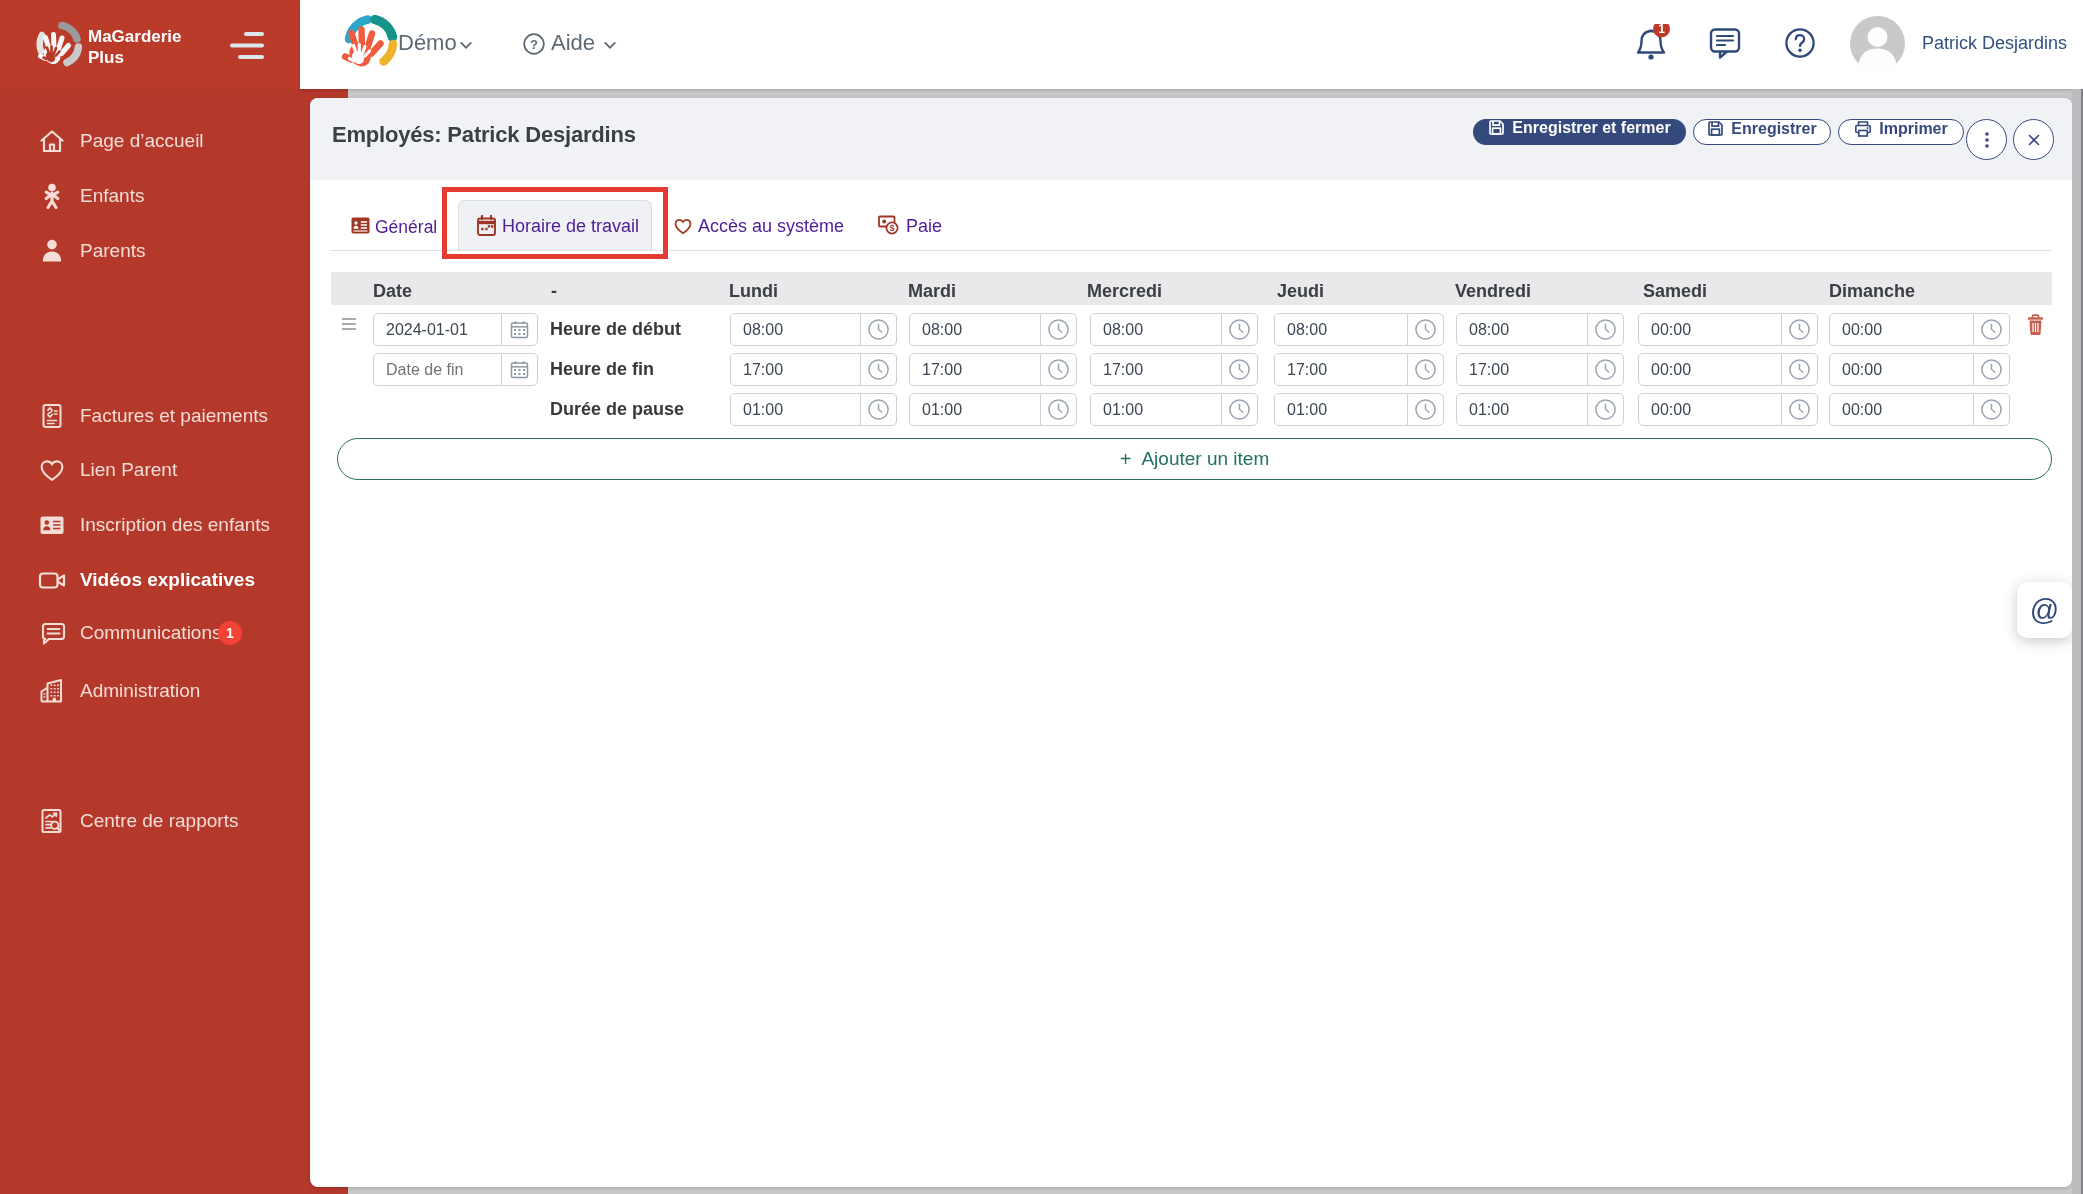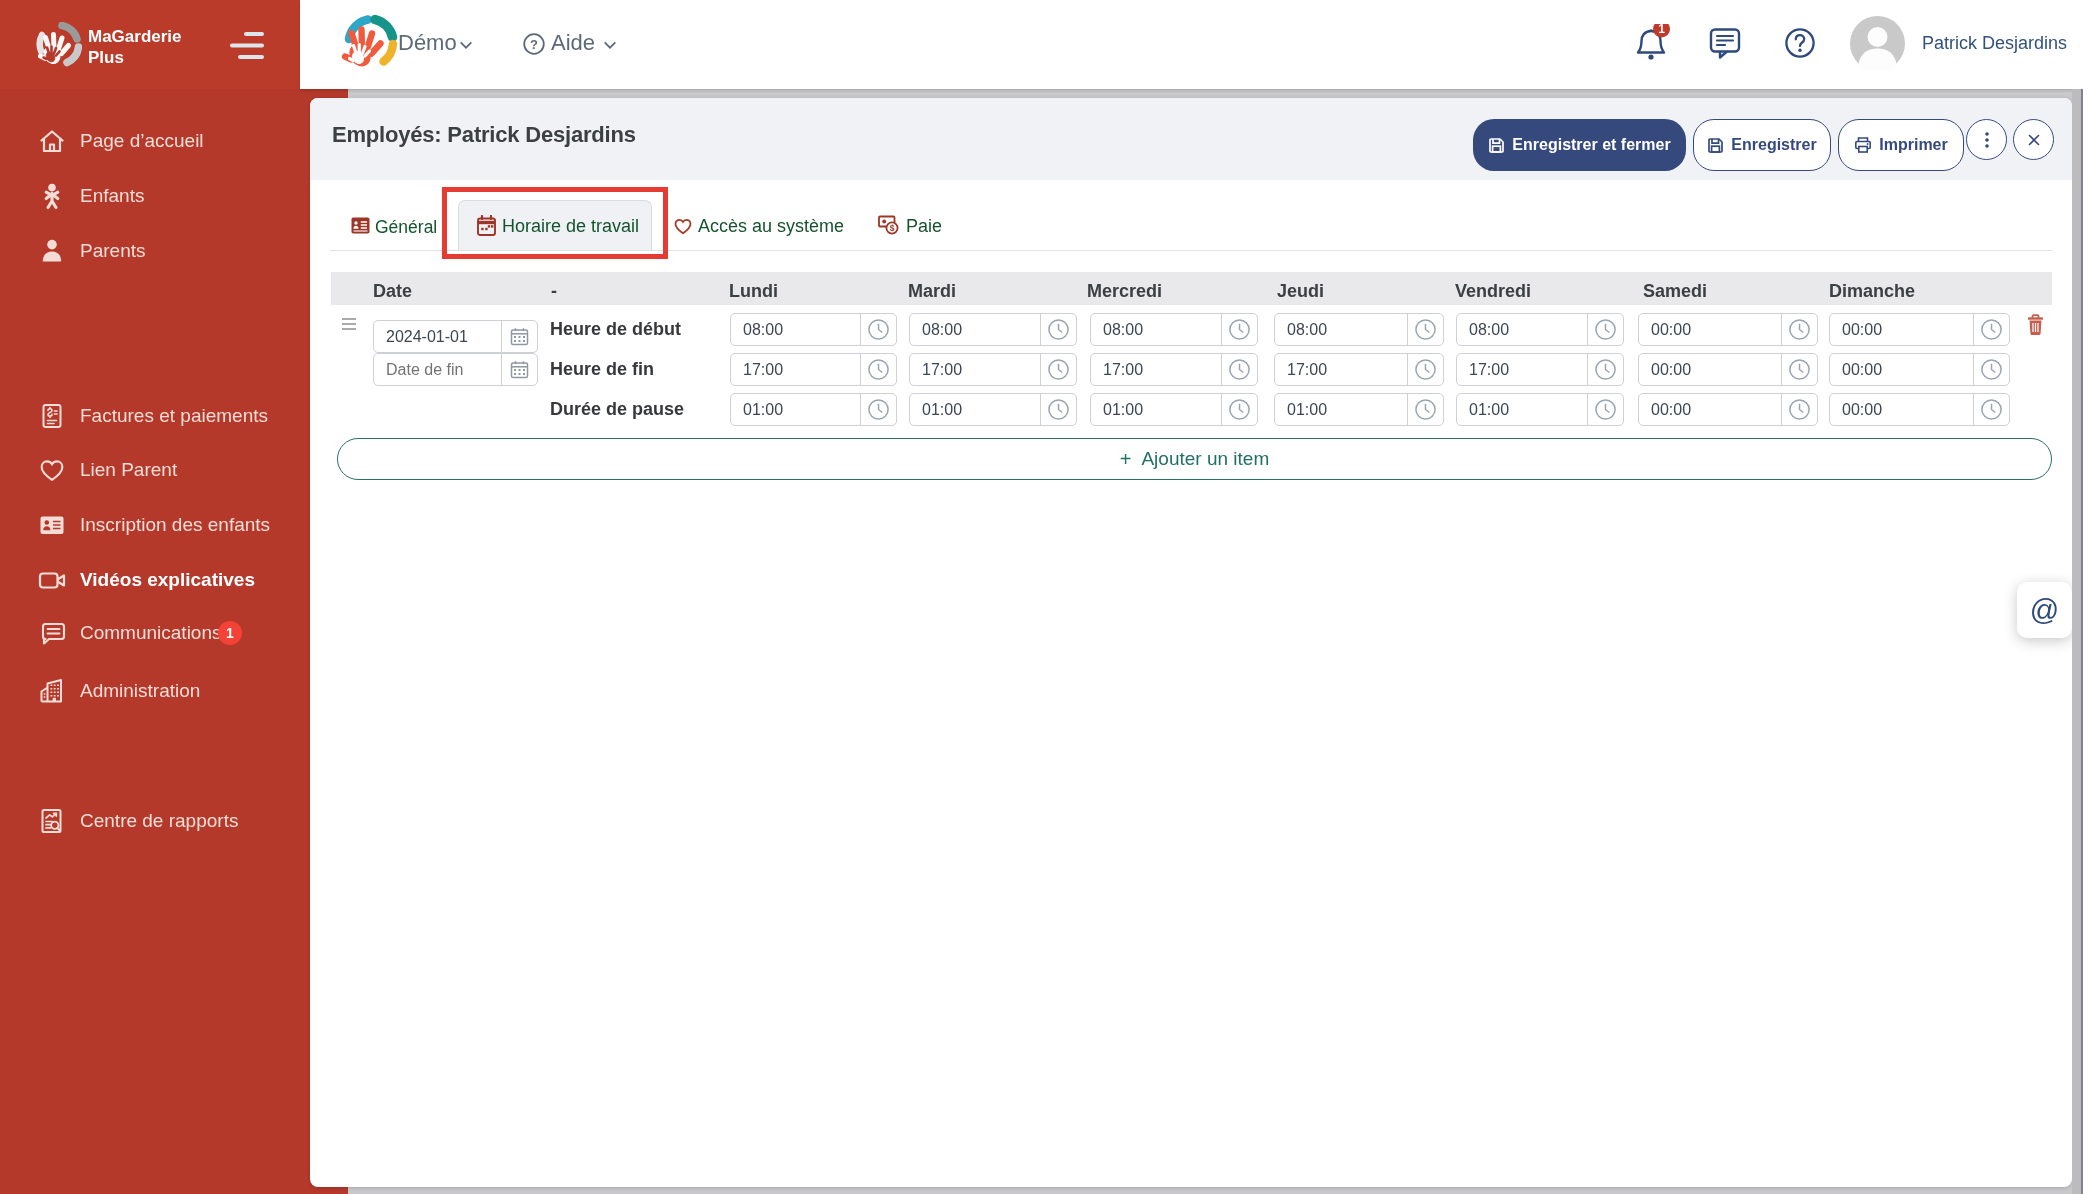--- a/index.html
+++ b/index.html
@@ -14,26 +14,26 @@
 .badge1{position:absolute;left:138px;top:50%;transform:translateY(-50%);width:24px;height:24px;border-radius:50%;background:#f44336;color:#fff;font-size:14px;font-weight:bold;text-align:center;line-height:24px}
 
 #topbar{position:absolute;left:300px;top:0;width:1783px;height:89px;background:#fff;box-shadow:0 1.5px 3px rgba(0,0,0,.16)}
 .tbtxt{position:absolute;color:#5d6a76;font-size:22px;white-space:nowrap}
 .chev{position:absolute;width:16px;height:16px}
 
 #card{position:absolute;left:310px;top:98px;width:1762px;height:1089px;background:#fff;border-radius:8px;box-shadow:0 1px 4px rgba(0,0,0,.18)}
 #cardhead{position:absolute;left:310px;top:98px;width:1762px;height:82px;background:#f1f2f5;border-radius:8px 8px 0 0}
 #title{position:absolute;left:332px;top:122px;font-size:22px;font-weight:bold;letter-spacing:-0.2px;color:#3b4045;white-space:nowrap}
 
-.pill{position:absolute;top:119px;height:52px;border-radius:21px;font-size:16px;font-weight:bold;display:flex;align-items:center;justify-content:center;gap:7px}
+.pill{position:absolute;top:119px;height:26px;border-radius:21px;font-size:16px;font-weight:bold;display:flex;align-items:flex-start;justify-content:center;gap:7px}
 .pill.filled{background:#35497c;color:#fff}
 .pill.outline{background:#fff;border:1.5px solid #35497c;color:#35497c}
 .circbtn{position:absolute;top:119px;width:41px;height:41px;border-radius:50%;background:#fff;border:1.5px solid #35497c;color:#35497c;display:flex;align-items:center;justify-content:center}
 
-.tabtxt{position:absolute;font-size:18px;color:#14532d;white-space:nowrap}
+.tabtxt{position:absolute;font-size:18px;color:#4c1d95;white-space:nowrap}
 #activetab{position:absolute;left:458px;top:200px;width:194px;height:51px;background:#eff1f5;border:1px solid #d9dce2;border-bottom:none;border-radius:7px 7px 0 0}
 #tabline{position:absolute;left:330px;top:250px;width:1722px;height:1px;background:#e2e2e5}
 #annot{position:absolute;left:442px;top:187px;width:226px;height:72px;border:5px solid #e63b33}
 
 #thead{position:absolute;left:331px;top:272px;width:1721px;height:33px;background:#e9e9eb}
 .th{position:absolute;top:281px;font-size:18px;font-weight:bold;color:#3c4043;white-space:nowrap}
 .rowlbl{position:absolute;font-size:18px;font-weight:bold;color:#36383b;white-space:nowrap}
 .tin{position:absolute;height:33px;background:#fff;border:1px solid #cdd1d5;border-radius:5px;display:flex;align-items:stretch}
 .tin .val{flex:1;font-size:16px;color:#3d4654;padding-left:12px;display:flex;align-items:center}
 .tin .ph{color:#737373}
@@ -286,21 +286,21 @@
 <div class="th" style="left:729px">Lundi</div>
 <div class="th" style="left:908px">Mardi</div>
 <div class="th" style="left:1087px">Mercredi</div>
 <div class="th" style="left:1277px">Jeudi</div>
 <div class="th" style="left:1455px">Vendredi</div>
 <div class="th" style="left:1643px">Samedi</div>
 <div class="th" style="left:1829px">Dimanche</div>
 <svg class="abs" style="left:341px;top:317px" width="16" height="14" viewBox="0 0 16 14">
     <path d="M1 2 H15 M1 7 H15 M1 12 H15" stroke="#8f8f8f" stroke-width="1.6"></path>
   </svg>
-<div class="tin" style="left:373px;top:320px;width:165px">
+<div class="tin" style="left:373px;top:313px;width:165px">
     <span class="val">2024-01-01</span>
     <span class="addon">
       <svg width="19" height="19" viewBox="0 0 19 19">
         <rect x="1.5" y="3" width="16" height="14.5" rx="1.6" fill="none" stroke="#8e98a3" stroke-width="1.5"></rect>
         <path d="M1.5 6.8 H17.5" stroke="#8e98a3" stroke-width="1.5"></path>
         <path d="M5.5 1.2 V4 M13.5 1.2 V4" stroke="#8e98a3" stroke-width="1.5"></path>
         <g fill="#8e98a3">
           <rect x="4" y="9" width="2" height="2"></rect>
           <rect x="8.5" y="9" width="2" height="2"></rect>
           <rect x="13" y="9" width="2" height="2"></rect>

